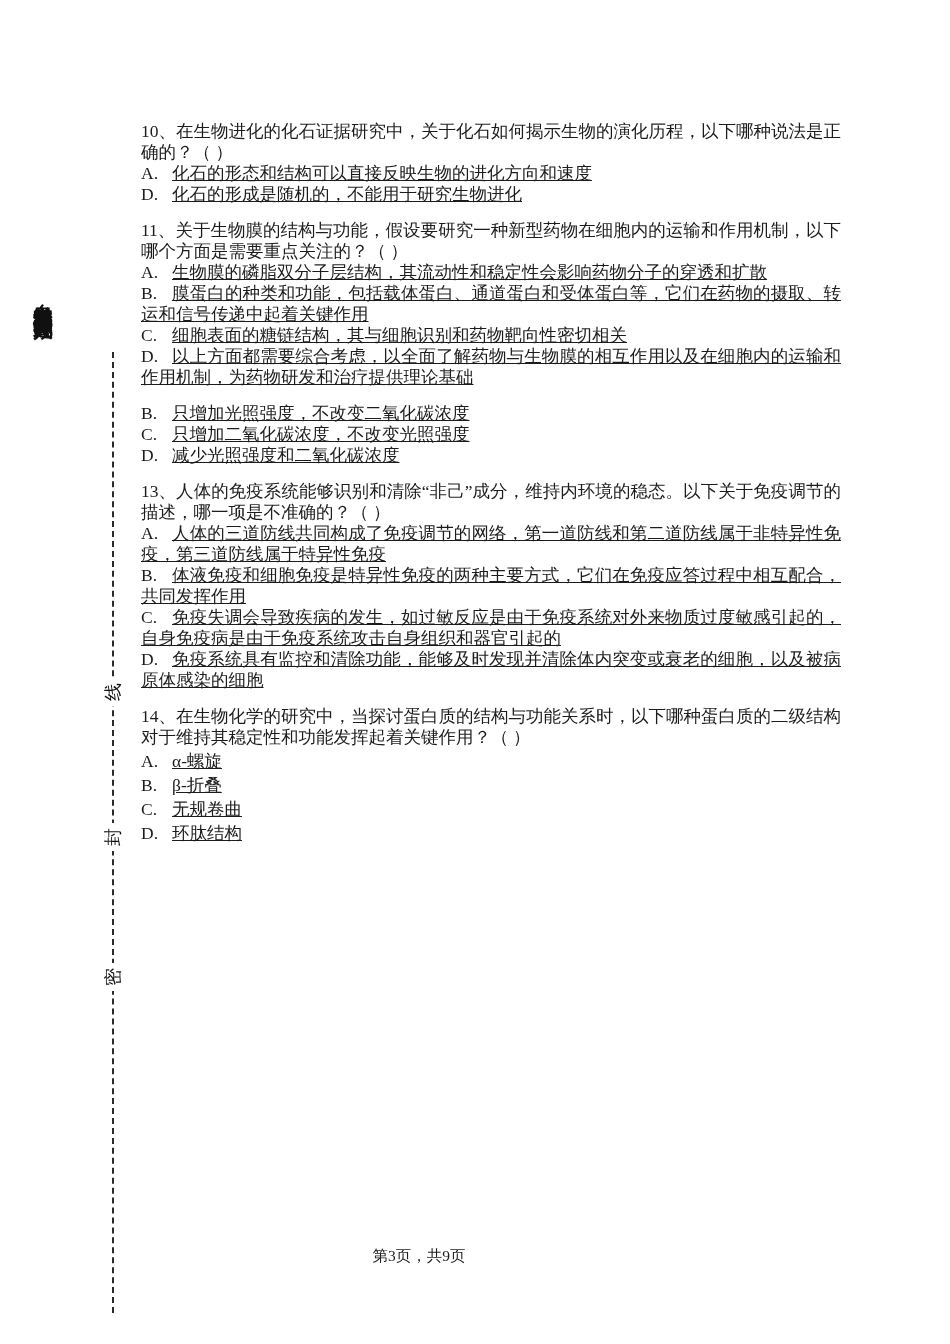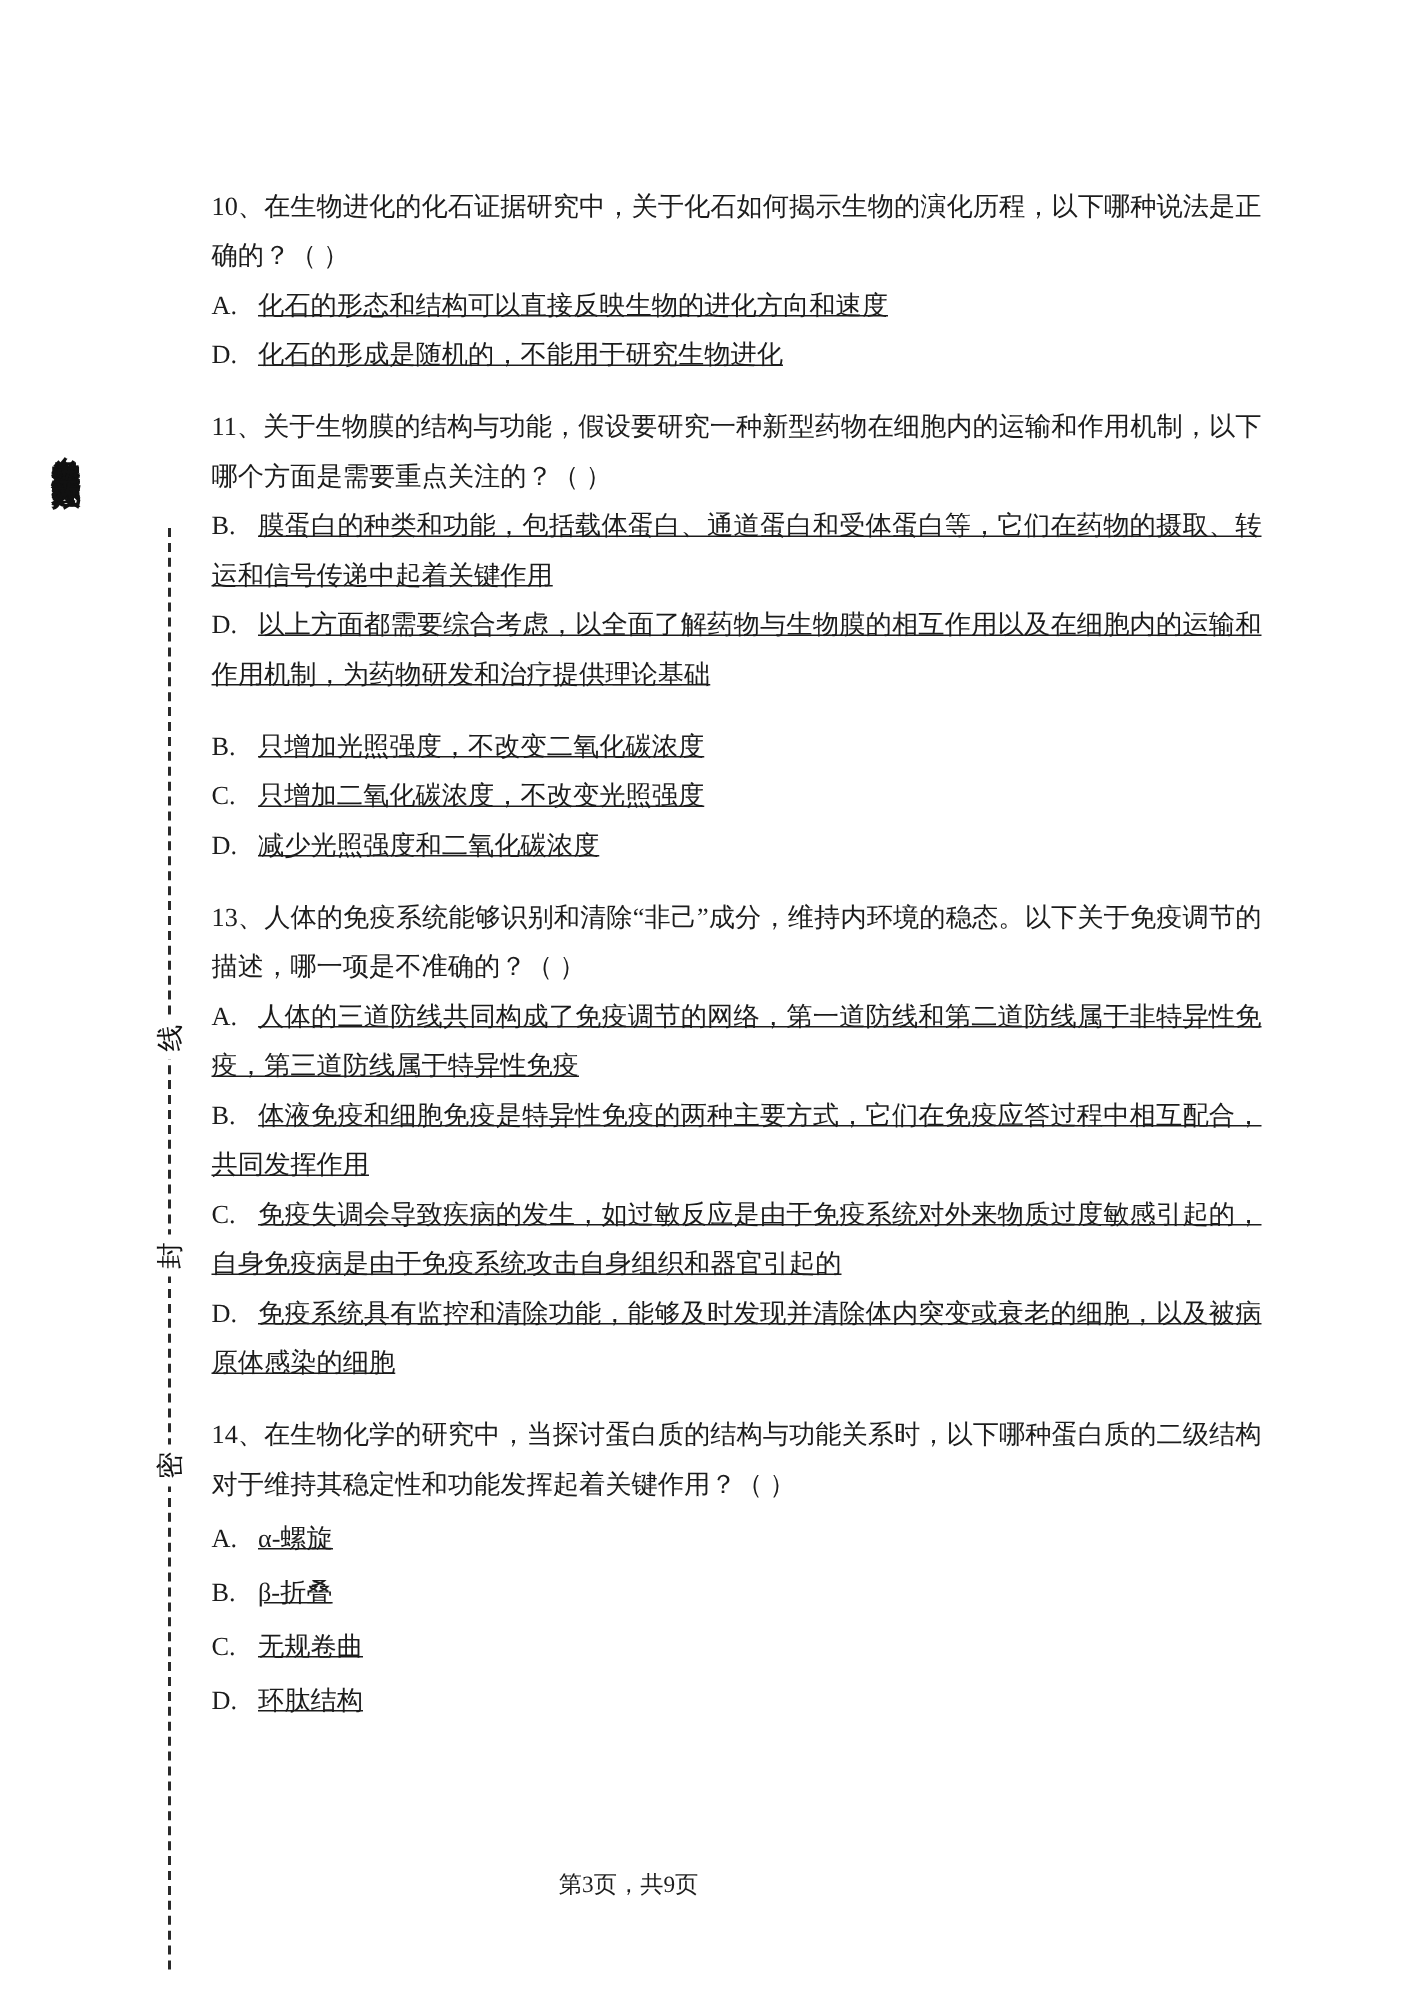--- a/index.html
+++ b/index.html
@@ -56,21 +56,21 @@
   .seal-char.c1 { top: 822px; }
   .seal-char.c2 { top: 962px; }
 
   
   .content {
     position: absolute;
     left: 141px;
     top: 121px;
     width: 700px;
     font-size: 17.5px;
-    line-height: 33px;
+    line-height: 21px;
     text-align: justify;
     color: #1c1c1c;
   }
   .question + .question { margin-top: 15px; }
   .stem { margin: 0; }
   .option { margin: 0; text-decoration: underline; }
   .opt-label {
     display: inline-block;
     width: 31px;
   }
@@ -100,21 +100,23 @@
   </div>
 
 <div class="content" id="questions">
     <div class="question">
       <div class="stem">10、在生物进化的化石证据研究中，关于化石如何揭示生物的演化历程，以下哪种说法是正确的？（ ）</div>
       <div class="option"><span class="opt-label">A.</span><span>化石的形态和结构可以直接反映生物的进化方向和速度</span></div>
       <div class="option"><span class="opt-label">D.</span><span>化石的形成是随机的，不能用于研究生物进化</span></div>
     </div>
     <div class="question">
       <div class="stem">11、关于生物膜的结构与功能，假设要研究一种新型药物在细胞内的运输和作用机制，以下哪个方面是需要重点关注的？（ ）</div>
+      <div class="option"><span class="opt-label">A.</span><span>生物膜的磷脂双分子层结构，其流动性和稳定性会影响药物分子的穿透和扩散</span></div>
       <div class="option"><span class="opt-label">B.</span><span>膜蛋白的种类和功能，包括载体蛋白、通道蛋白和受体蛋白等，它们在药物的摄取、转运和信号传递中起着关键作用</span></div>
+      <div class="option"><span class="opt-label">C.</span><span>细胞表面的糖链结构，其与细胞识别和药物靶向性密切相关</span></div>
       <div class="option"><span class="opt-label">D.</span><span>以上方面都需要综合考虑，以全面了解药物与生物膜的相互作用以及在细胞内的运输和作用机制，为药物研发和治疗提供理论基础</span></div>
     </div>
     <div class="question">
       <div class="option"><span class="opt-label">B.</span><span>只增加光照强度，不改变二氧化碳浓度</span></div>
       <div class="option"><span class="opt-label">C.</span><span>只增加二氧化碳浓度，不改变光照强度</span></div>
       <div class="option"><span class="opt-label">D.</span><span>减少光照强度和二氧化碳浓度</span></div>
     </div>
     <div class="question">
       <div class="stem">13、人体的免疫系统能够识别和清除“非己”成分，维持内环境的稳态。以下关于免疫调节的描述，哪一项是不准确的？（ ）</div>
       <div class="option"><span class="opt-label">A.</span><span>人体的三道防线共同构成了免疫调节的网络，第一道防线和第二道防线属于非特异性免疫，第三道防线属于特异性免疫</span></div>

